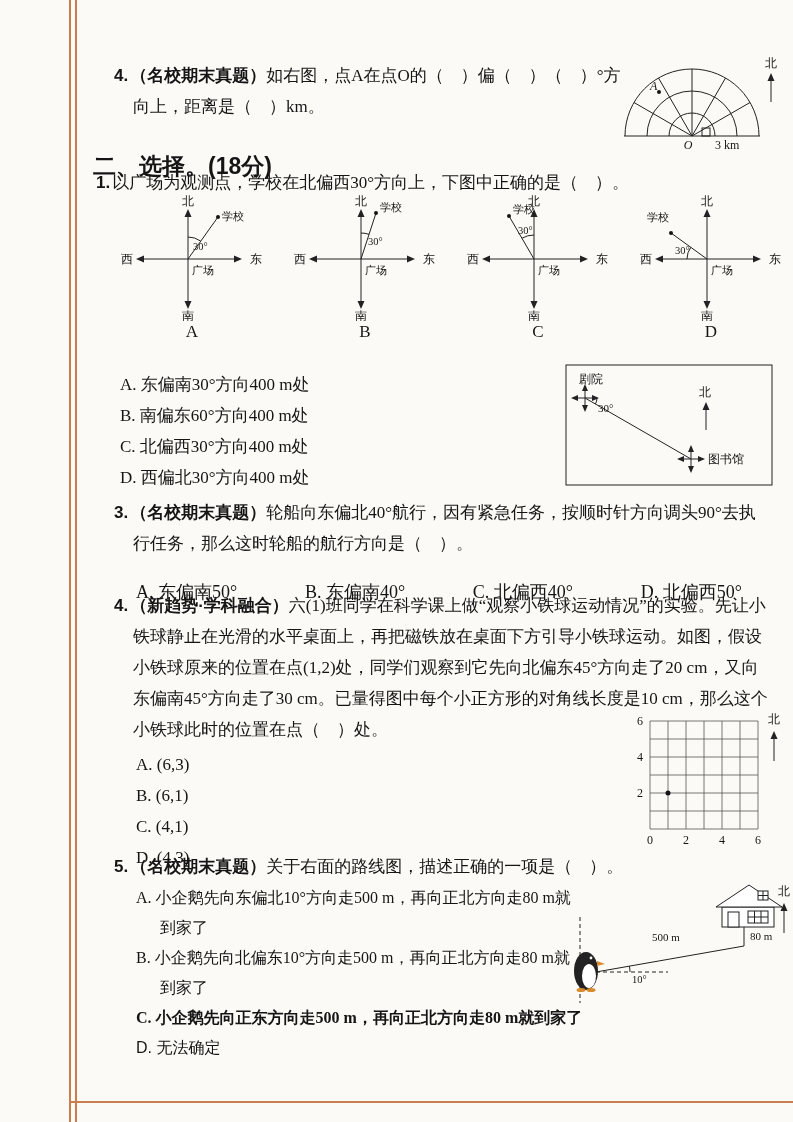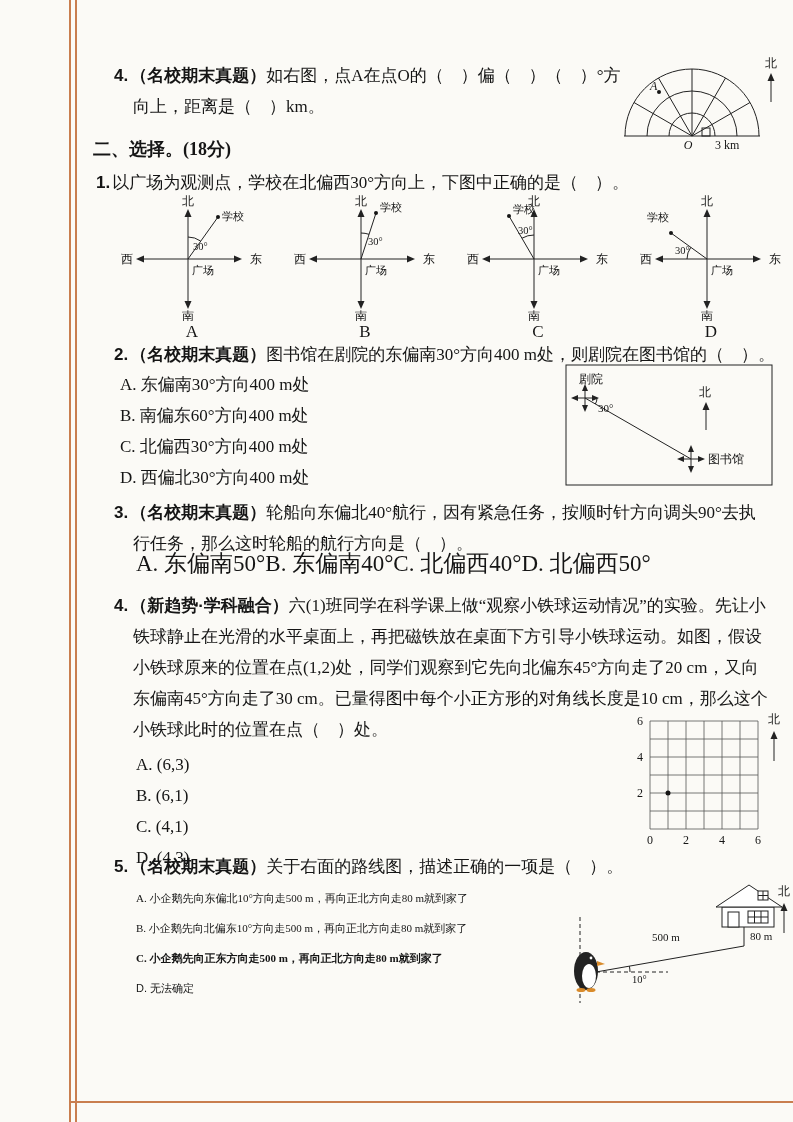--- a/index.html
+++ b/index.html
@@ -3,25 +3,25 @@
 <meta charset="utf-8">
 <style>
   * { margin:0; padding:0; box-sizing:border-box; }
   html,body { width:793px; height:1122px; }
   body { background:#fbfaf6; font-family:"Liberation Serif", serif; color:#151515; }
   .page { position:relative; width:793px; height:1122px; overflow:hidden; background:#fbfaf6;margin-left:36px; }
   .frame { position:absolute; background:#c97e4f; }
   .qp { position:absolute; font-size:17px; line-height:31px; padding-left:19px; text-indent:-19px; }
   .qnum, .qtag { font-family:"Liberation Sans", sans-serif; font-weight:700; }
   .qnum { padding-right:2px; }
-  .sec-title { position:absolute; left:57px; top:137px; font-family:Liberation Serif, serif; font-weight:700; font-size:18px; }
+  .sec-title { position:absolute; left:57px; top:151px; font-family:Liberation Sans, sans-serif; font-weight:700; font-size:23px; }
   .optcol { position:absolute; font-size:17px; }
   .optcol .opt { line-height:31px; }
-  .q3opts { position:absolute; left:100px; top:548px; width:606px; display:flex; font-size:23px; }
-  .q5opts { position:absolute; left:100px; top:883px; font-size:11px; }
+  .q3opts { position:absolute; left:100px; top:580px; width:606px; display:flex; justify-content:space-between; font-size:18px; }
+  .q5opts { position:absolute; left:100px; top:883px; font-size:16px; }
   .q5opts .opt { line-height:30px; padding-left:24px; text-indent:-24px; width:438px; }
   .q5opts .opt.wide { width:652px;font-weight:bold; }
   .q5opts .opt.bold { font-family:"Liberation Sans", sans-serif; font-weight:400; }
   .crow { position:absolute; left:80px; top:193px; display:flex; gap:21px; }
   .cblock { width:152px; text-align:center; }
   .cletter { font-size:17px; margin-top:1px; }
   svg { display:block; }
   svg text { font-family:"Liberation Serif", serif; fill:#151515; }
   .t12 { font-size:12px; } .t11 { font-size:11px; } .t10 { font-size:10.5px; } .ti { font-style:italic; }
   .ln line, .ln path { stroke:#222; stroke-width:1; fill:none; }
@@ -171,21 +171,20 @@
         <text x="140" y="70" text-anchor="middle" class="t12">东</text>
         <text x="76" y="81" class="t11">广场</text>
         <text x="12" y="28" class="t11">学校</text>
         <text x="40" y="61" class="t10">30°</text>
       </svg>
       <div class="cletter">D</div>
     </div>
 
   </div>
 
-  <p class="qp" style="left:78px;top:339px;width:672px"><b class="qnum">2.</b><b class="qtag">（名校期末真题）</b><span>图书馆在剧院的东偏南30°方向400 m处，则剧院在图书馆的（　）。</span></p>
 
   <div class="optcol" style="left:84px;top:369px">
     <div class="opt">A. 东偏南30°方向400 m处</div>
     <div class="opt">B. 南偏东60°方向400 m处</div>
     <div class="opt">C. 北偏西30°方向400 m处</div>
     <div class="opt">D. 西偏北30°方向400 m处</div>
   </div>
 
   <svg style="position:absolute;left:529px;top:364px" width="208" height="122" viewBox="0 0 208 122">
     <rect x="1" y="1" width="206" height="120" fill="none" stroke="#222"></rect>

